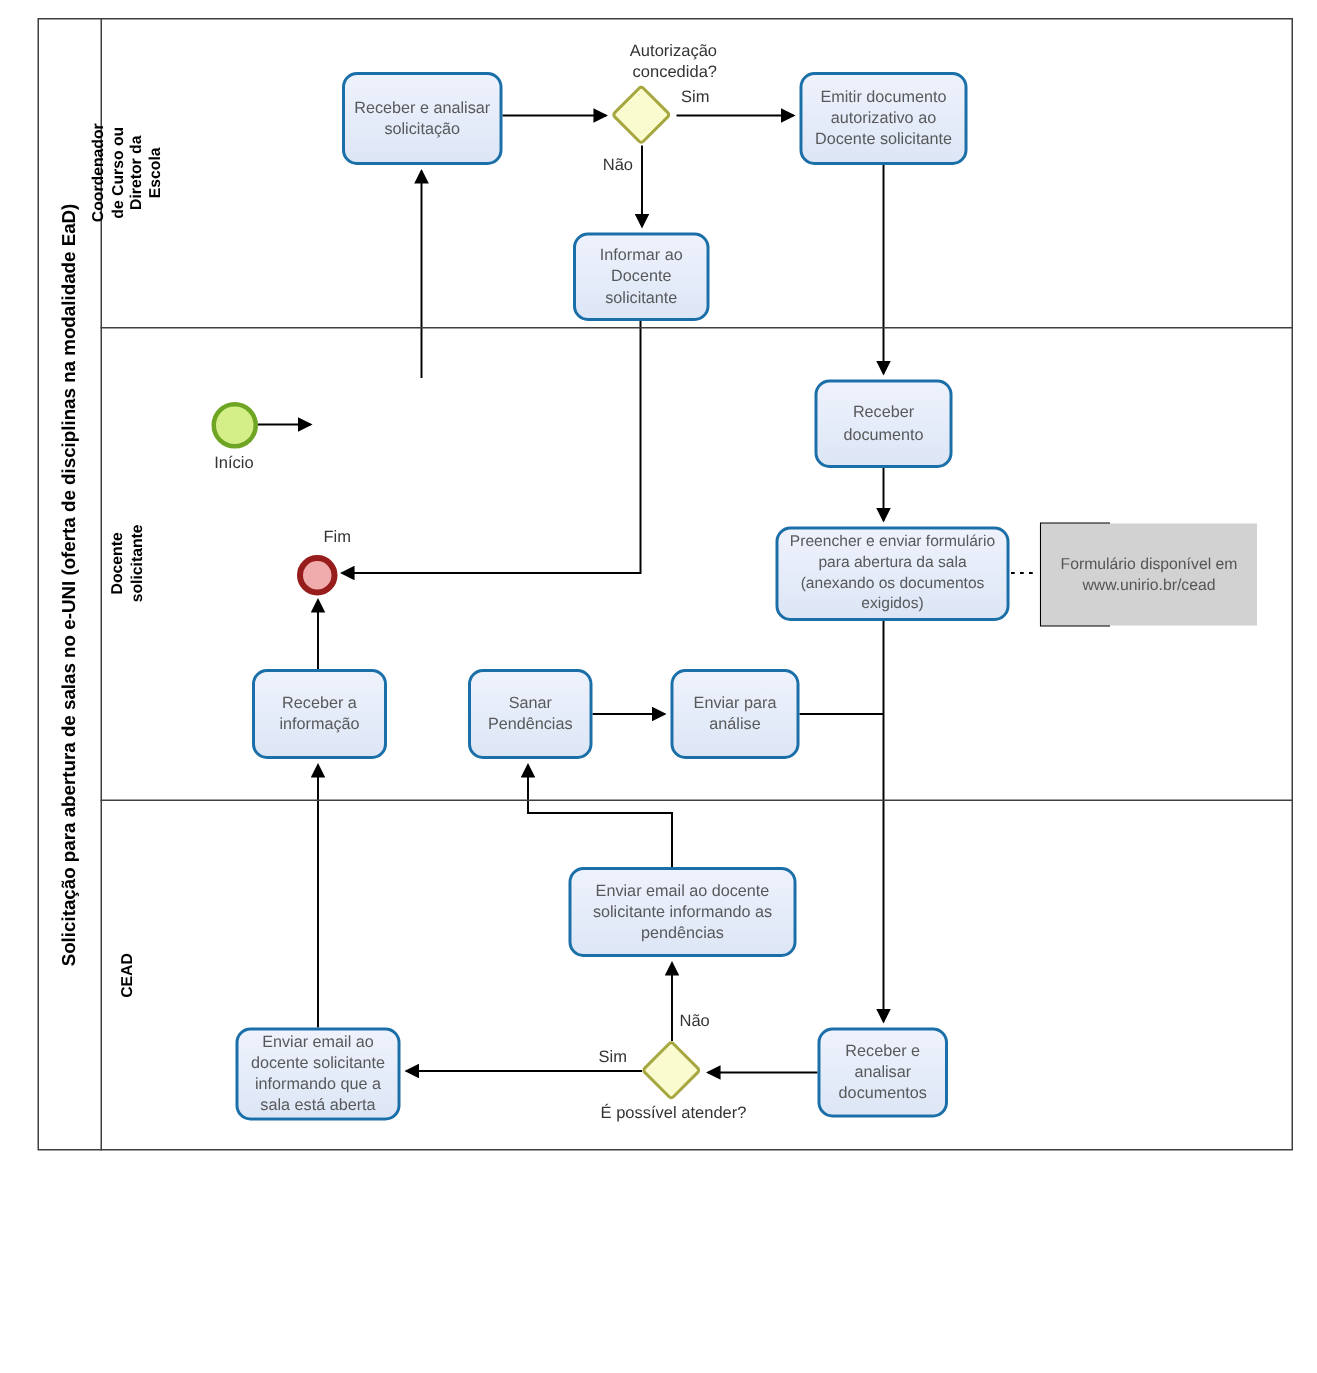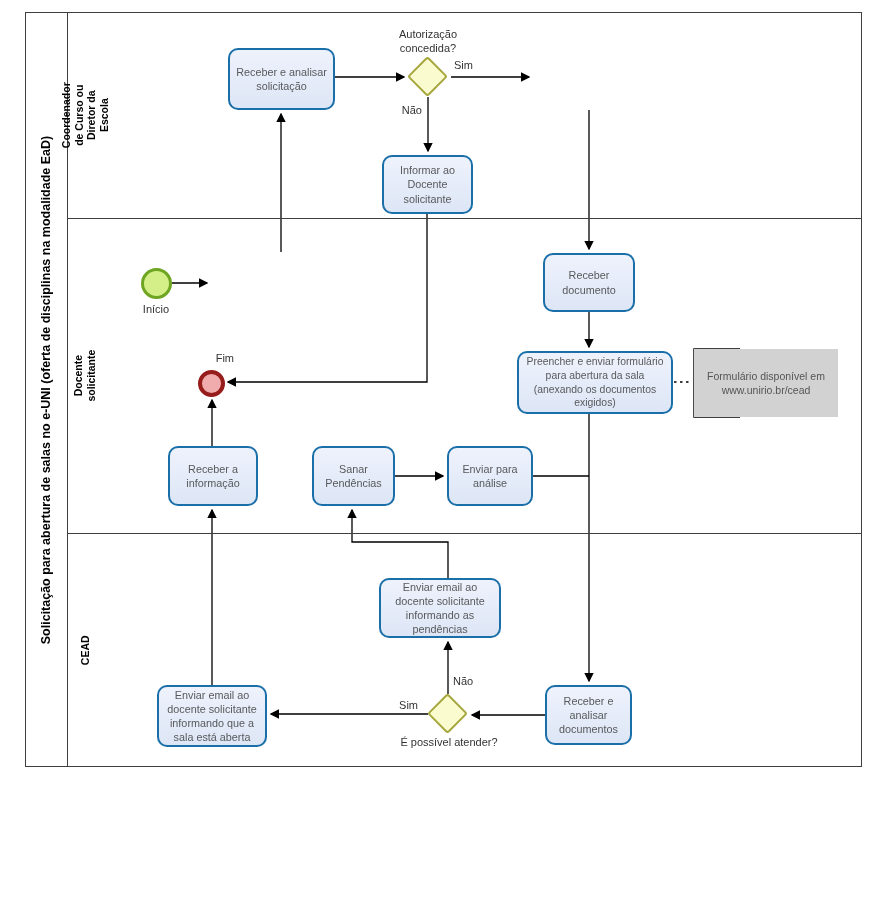--- a/index.html
+++ b/index.html
@@ -96,29 +96,32 @@
   <div class="abs lane-label" style="left:68px;top:218px;height:315px;">
     <span style="width:300px;">Docente  solicitante</span>
   </div>
   <div class="abs lane-label" style="left:68px;top:533px;height:234px;">
     <span style="width:220px;">CEAD</span>
   </div>
 
   <div class="abs task" style="left:228px;top:48px;width:107px;height:62px;">
     <span>Receber  e analisar solicitação</span>
   </div>
-  <div class="abs flow-label" style="left:378px;top:28px;width:100px;text-align:center;line-height:1.25;">
+  <div class="abs flow-label" style="left:378px;top:28px;width:100px;text-align:right;line-height:1.25;">
     <span>Autorização concedida?</span>
   </div>
   <div class="abs gateway" style="left:413px;top:62px;"></div>
   <div class="abs flow-label" style="left:454px;top:59px;">
     <span>Sim</span>
   </div>
   <div class="abs flow-label" style="left:390px;top:104px;width:32px;text-align:right;">
     <span>Não</span>
+  </div>
+  <div class="abs task" style="left:533px;top:48px;width:112px;height:62px;">
+    <span>Emitir documento autorizativo ao Docente solicitante</span>
   </div>
   <div class="abs task" style="left:382px;top:155px;width:91px;height:59px;">
     <span>Informar ao Docente solicitante</span>
   </div>
 
   <div class="abs event start" style="left:141px;top:268px;"></div>
   <div class="abs flow-label" style="left:126px;top:303px;width:60px;text-align:center;">
     <span>Início</span>
   </div>
   <div class="abs flow-label" style="left:188px;top:352px;width:46px;text-align:right;">
@@ -137,21 +140,21 @@
   <div class="abs task" style="left:168px;top:446px;width:90px;height:60px;">
     <span>Receber a informação</span>
   </div>
   <div class="abs task" style="left:312px;top:446px;width:83px;height:60px;">
     <span>Sanar Pendências</span>
   </div>
   <div class="abs task" style="left:447px;top:446px;width:86px;height:60px;">
     <span>Enviar para análise</span>
   </div>
 
-  <div class="abs task" style="left:379px;top:578px;width:122px;height:60px;">
+  <div class="abs task" style="left:379px;top:578px;width:152px;height:60px;">
     <span>Enviar email ao docente solicitante informando as pendências</span>
   </div>
   <div class="abs flow-label" style="left:453px;top:675px;">
     <span>Não</span>
   </div>
   <div class="abs gateway" style="left:433px;top:699px;"></div>
   <div class="abs flow-label" style="left:392px;top:699px;width:26px;text-align:right;">
     <span>Sim</span>
   </div>
   <div class="abs flow-label" style="left:390px;top:736px;width:118px;text-align:center;">

